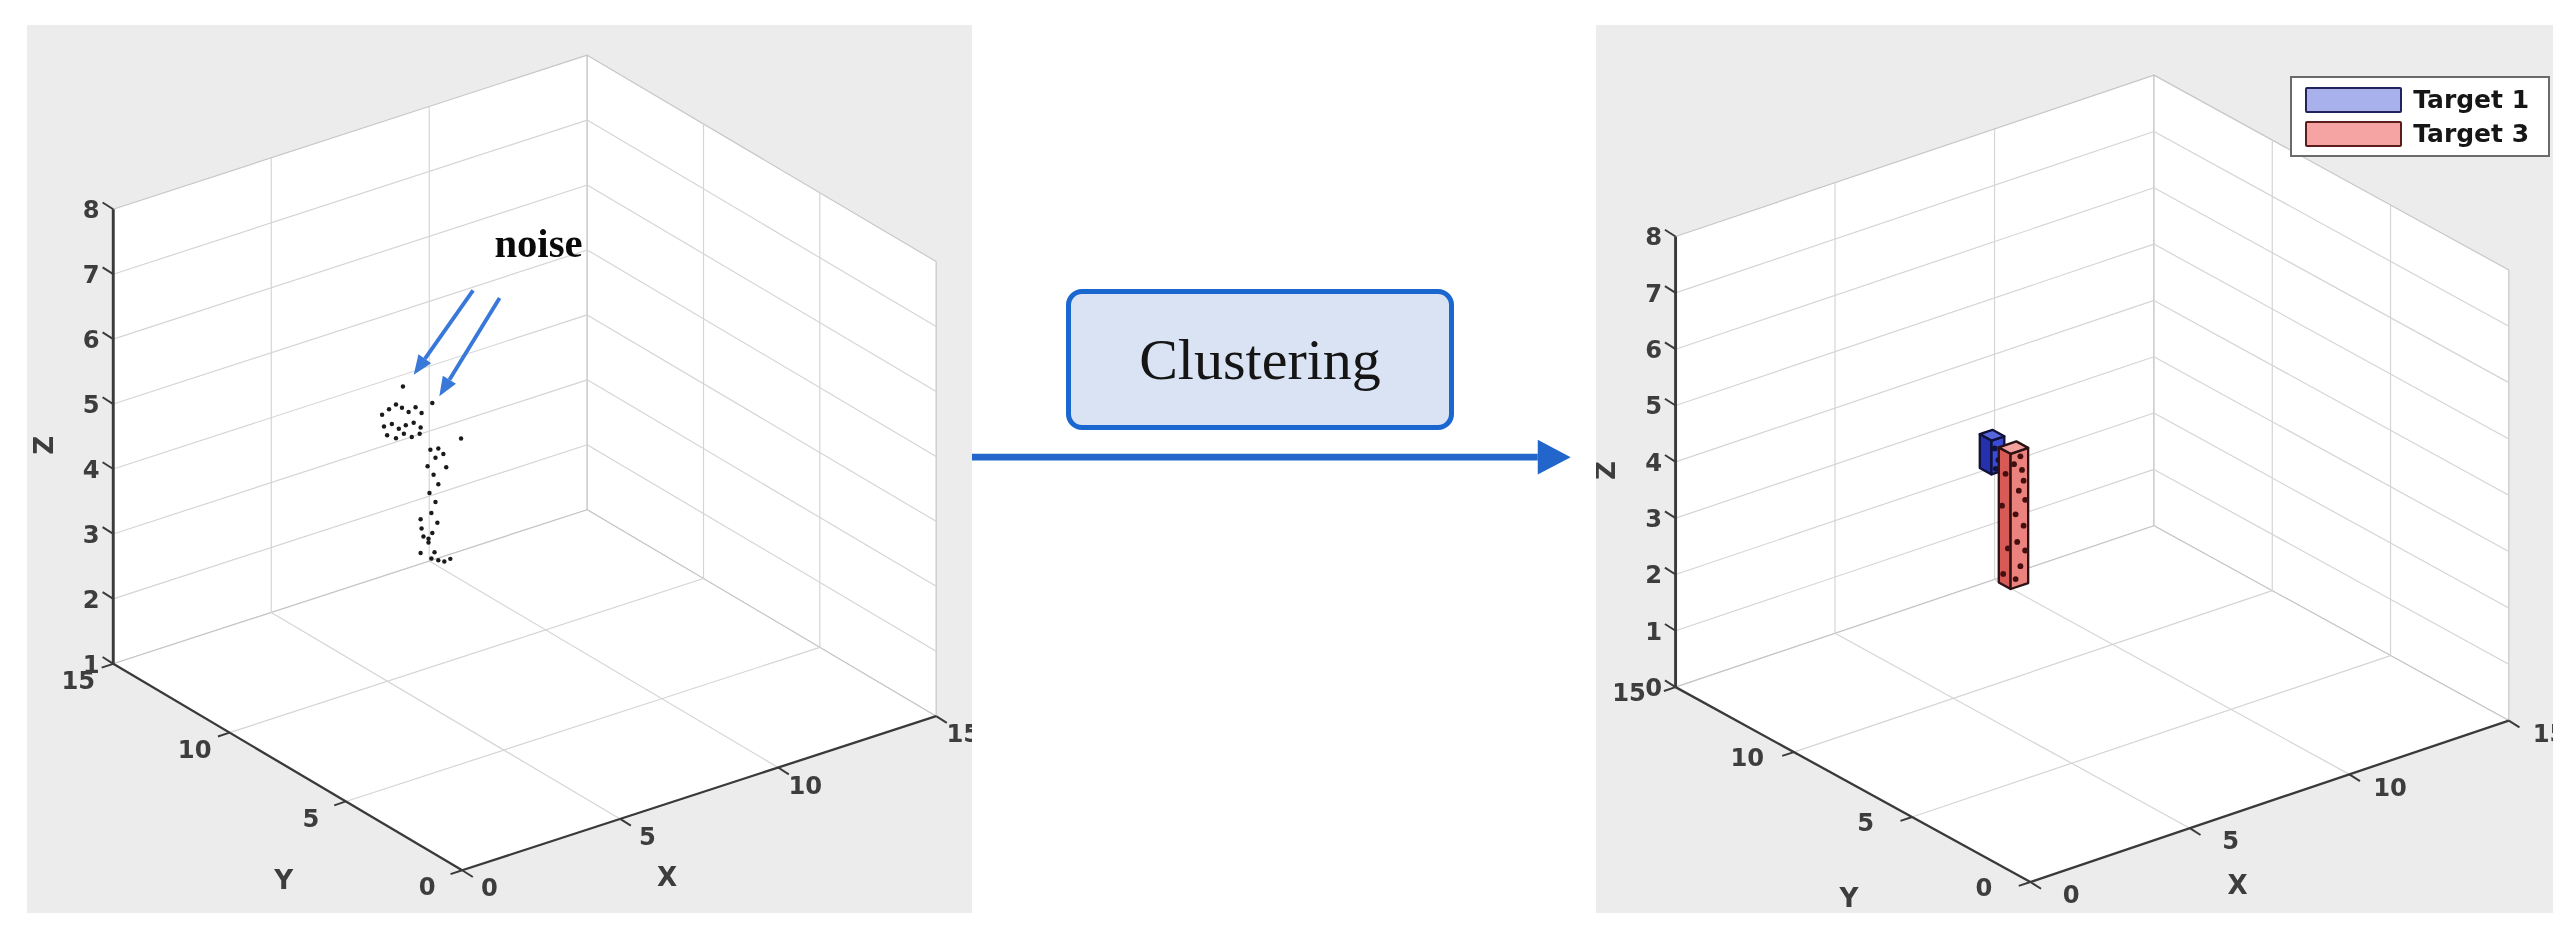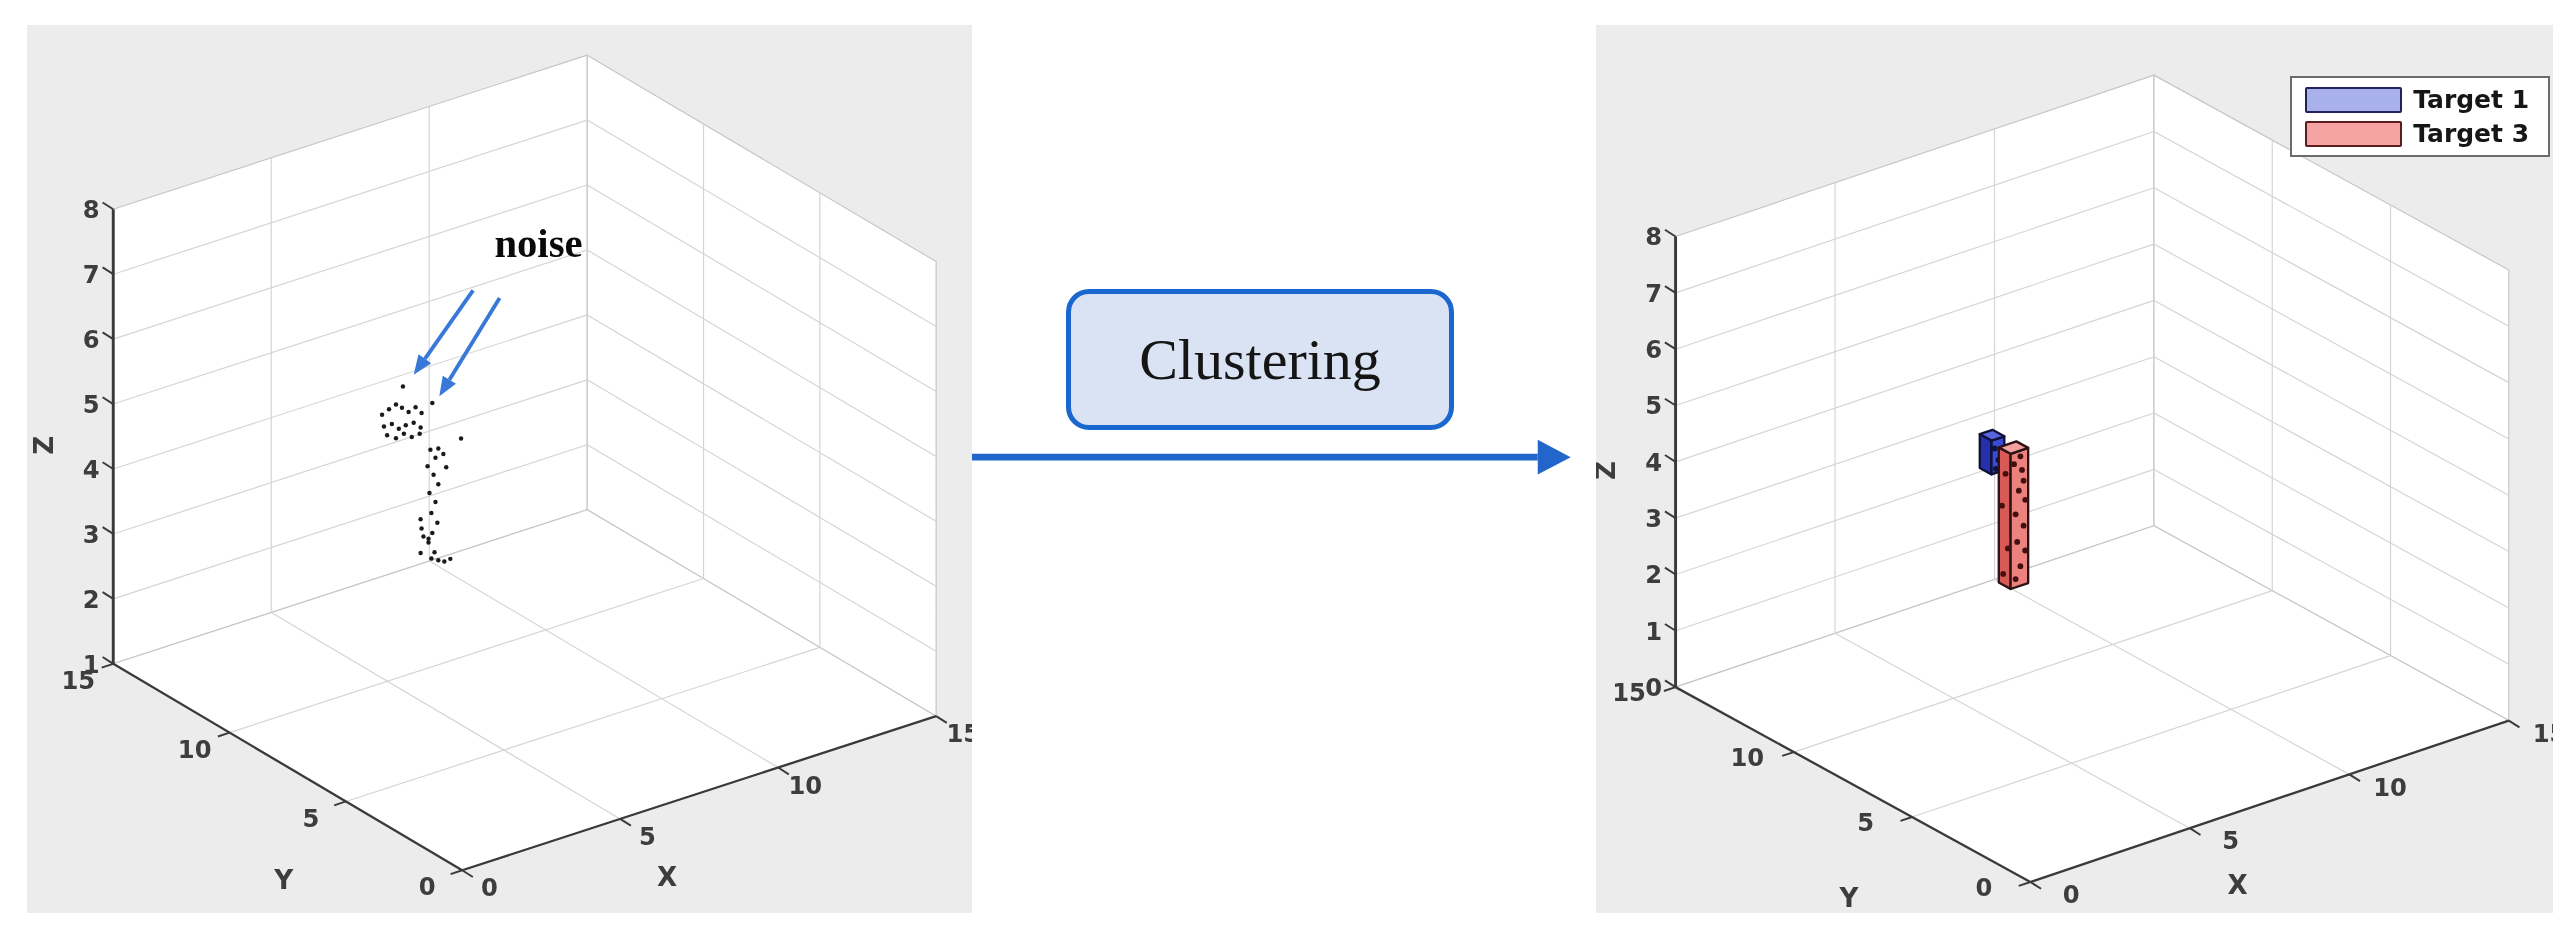--- a/index.html
+++ b/index.html
@@ -5,21 +5,21 @@
   html,body{margin:0;padding:0;background:#fff;}
   .page{position:relative;width:2576px;height:937px;background:#ffffff;overflow:hidden;
         font-family:"DejaVu Sans",sans-serif;}
   .panel{position:absolute;}
   #left-panel{left:27px;top:25px;width:945px;height:888px;}
   #right-panel{left:1596px;top:25px;width:957px;height:888px;}
   .panel svg{display:block;}
   svg{font-family:"DejaVu Sans",sans-serif;}
   #flow-arrow{position:absolute;left:972px;top:427px;}
   .cluster-box{position:absolute;left:1066px;top:289px;width:388px;height:141px;
-        box-sizing:border-box;border-radius:23px;border:5.8px solid #1a67cf;background:#dae3f3;
+        box-sizing:border-box;border-radius:16px;border:5.8px solid #1a67cf;background:#dae3f3;
         display:flex;align-items:center;justify-content:center;
         font-family:"Liberation Serif",serif;font-size:58px;font-weight:500;color:#151515;}
   .legend{position:absolute;left:2290px;top:76px;width:260px;height:81px;background:#ffffff;
         border:2.9px solid #6b6b6b;box-sizing:border-box;padding:4.8px 0 0 12.6px;}
   .legend-row{display:flex;align-items:center;height:34px;}
   .swatch{width:97px;height:26px;box-sizing:border-box;border:2.9px solid #333;border-radius:1.9px;flex:0 0 auto;}
   .legend-label{margin-left:11.6px;font-size:25px;font-weight:700;color:#161616;line-height:1;}
 </style>
 </head>
 <body>

